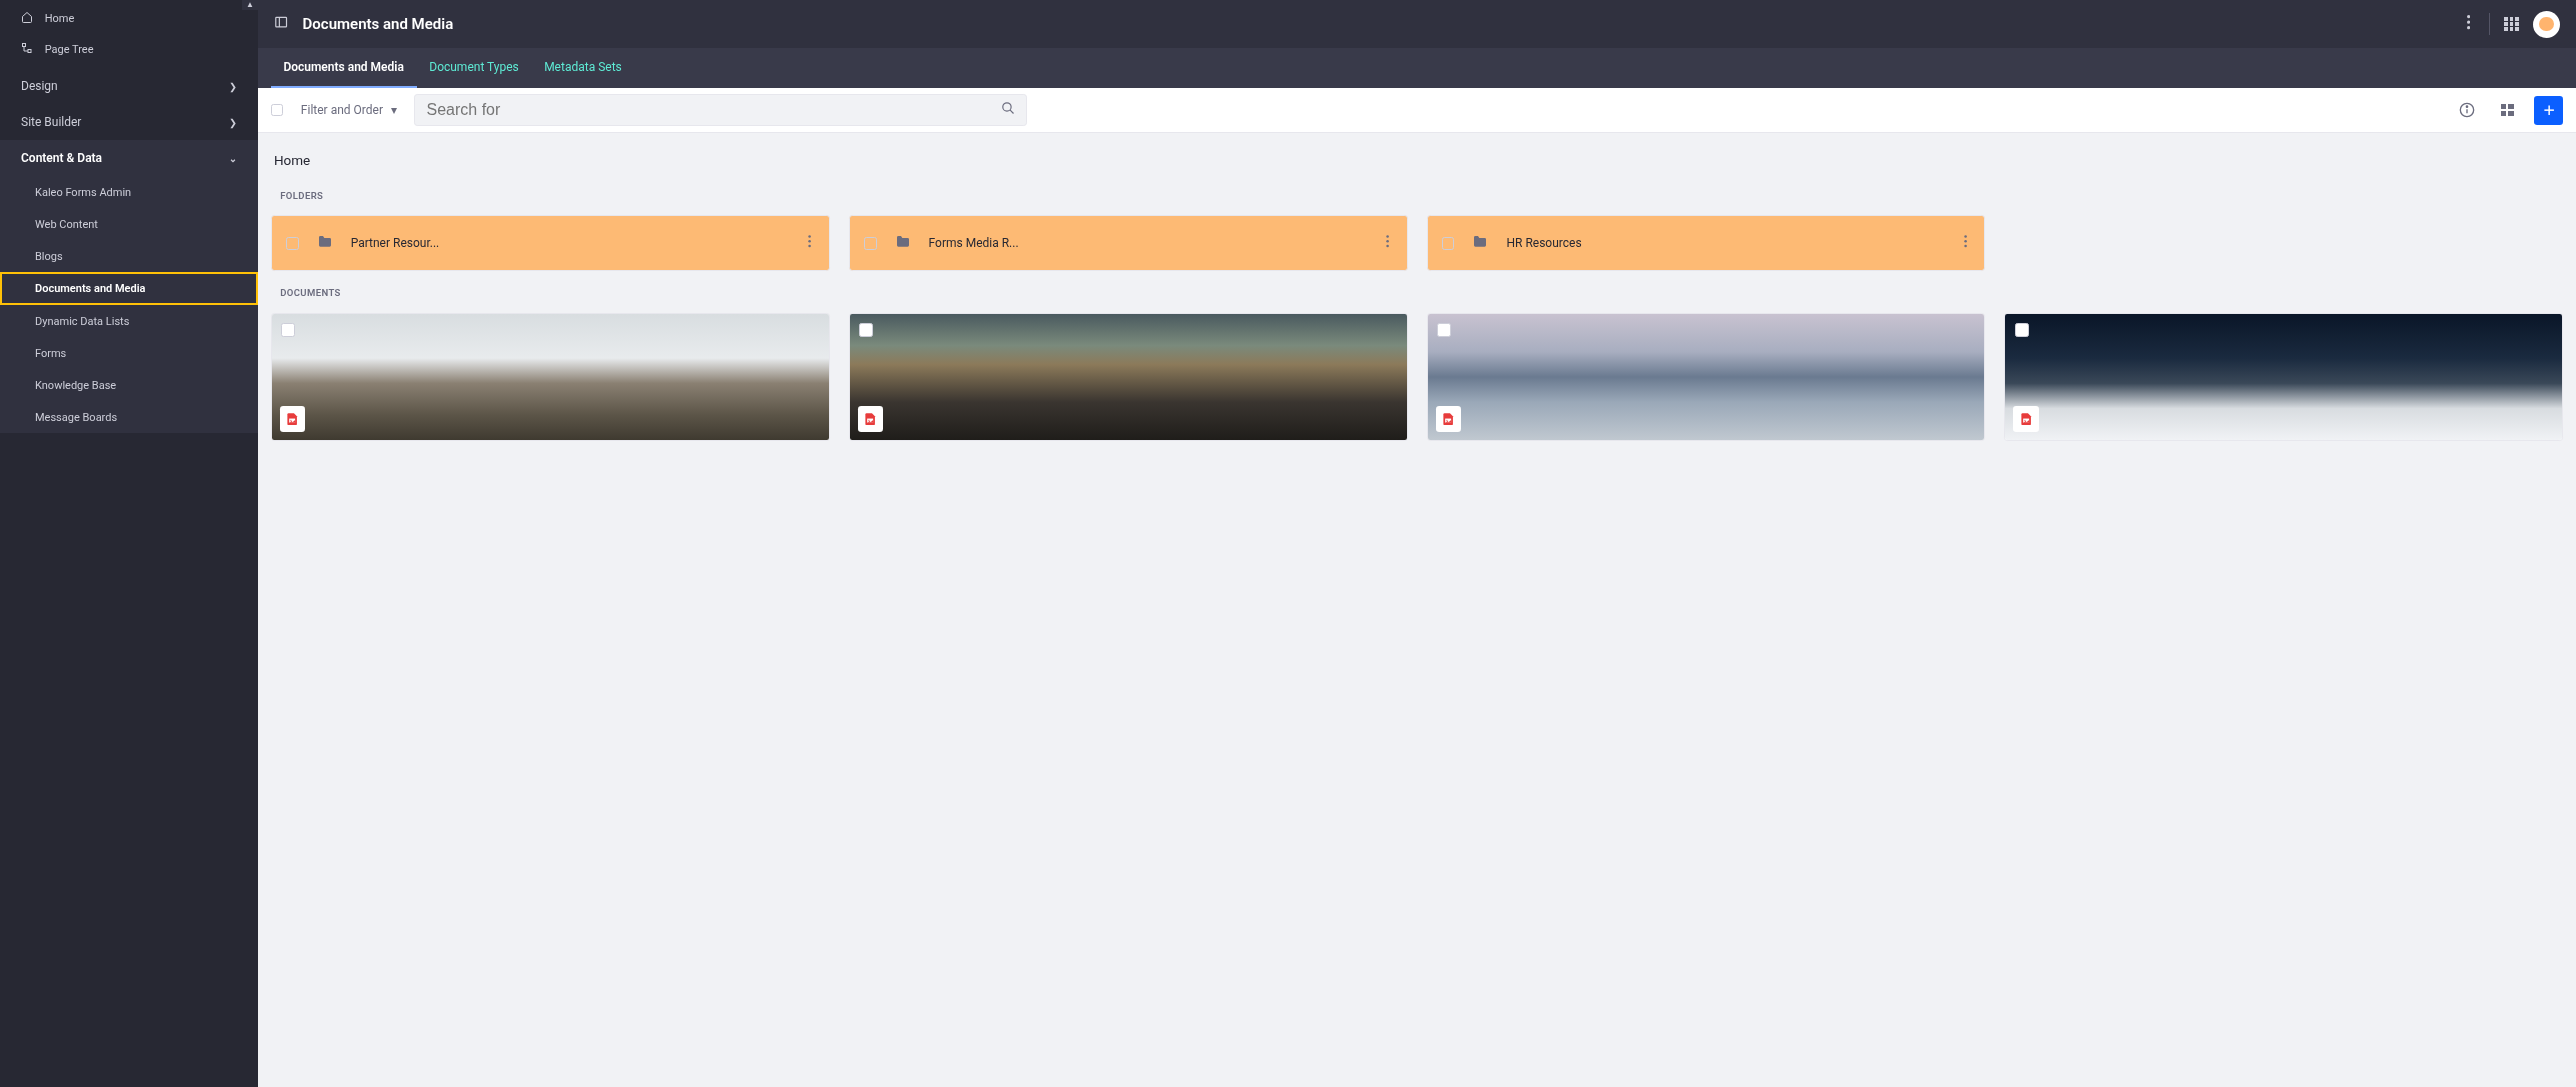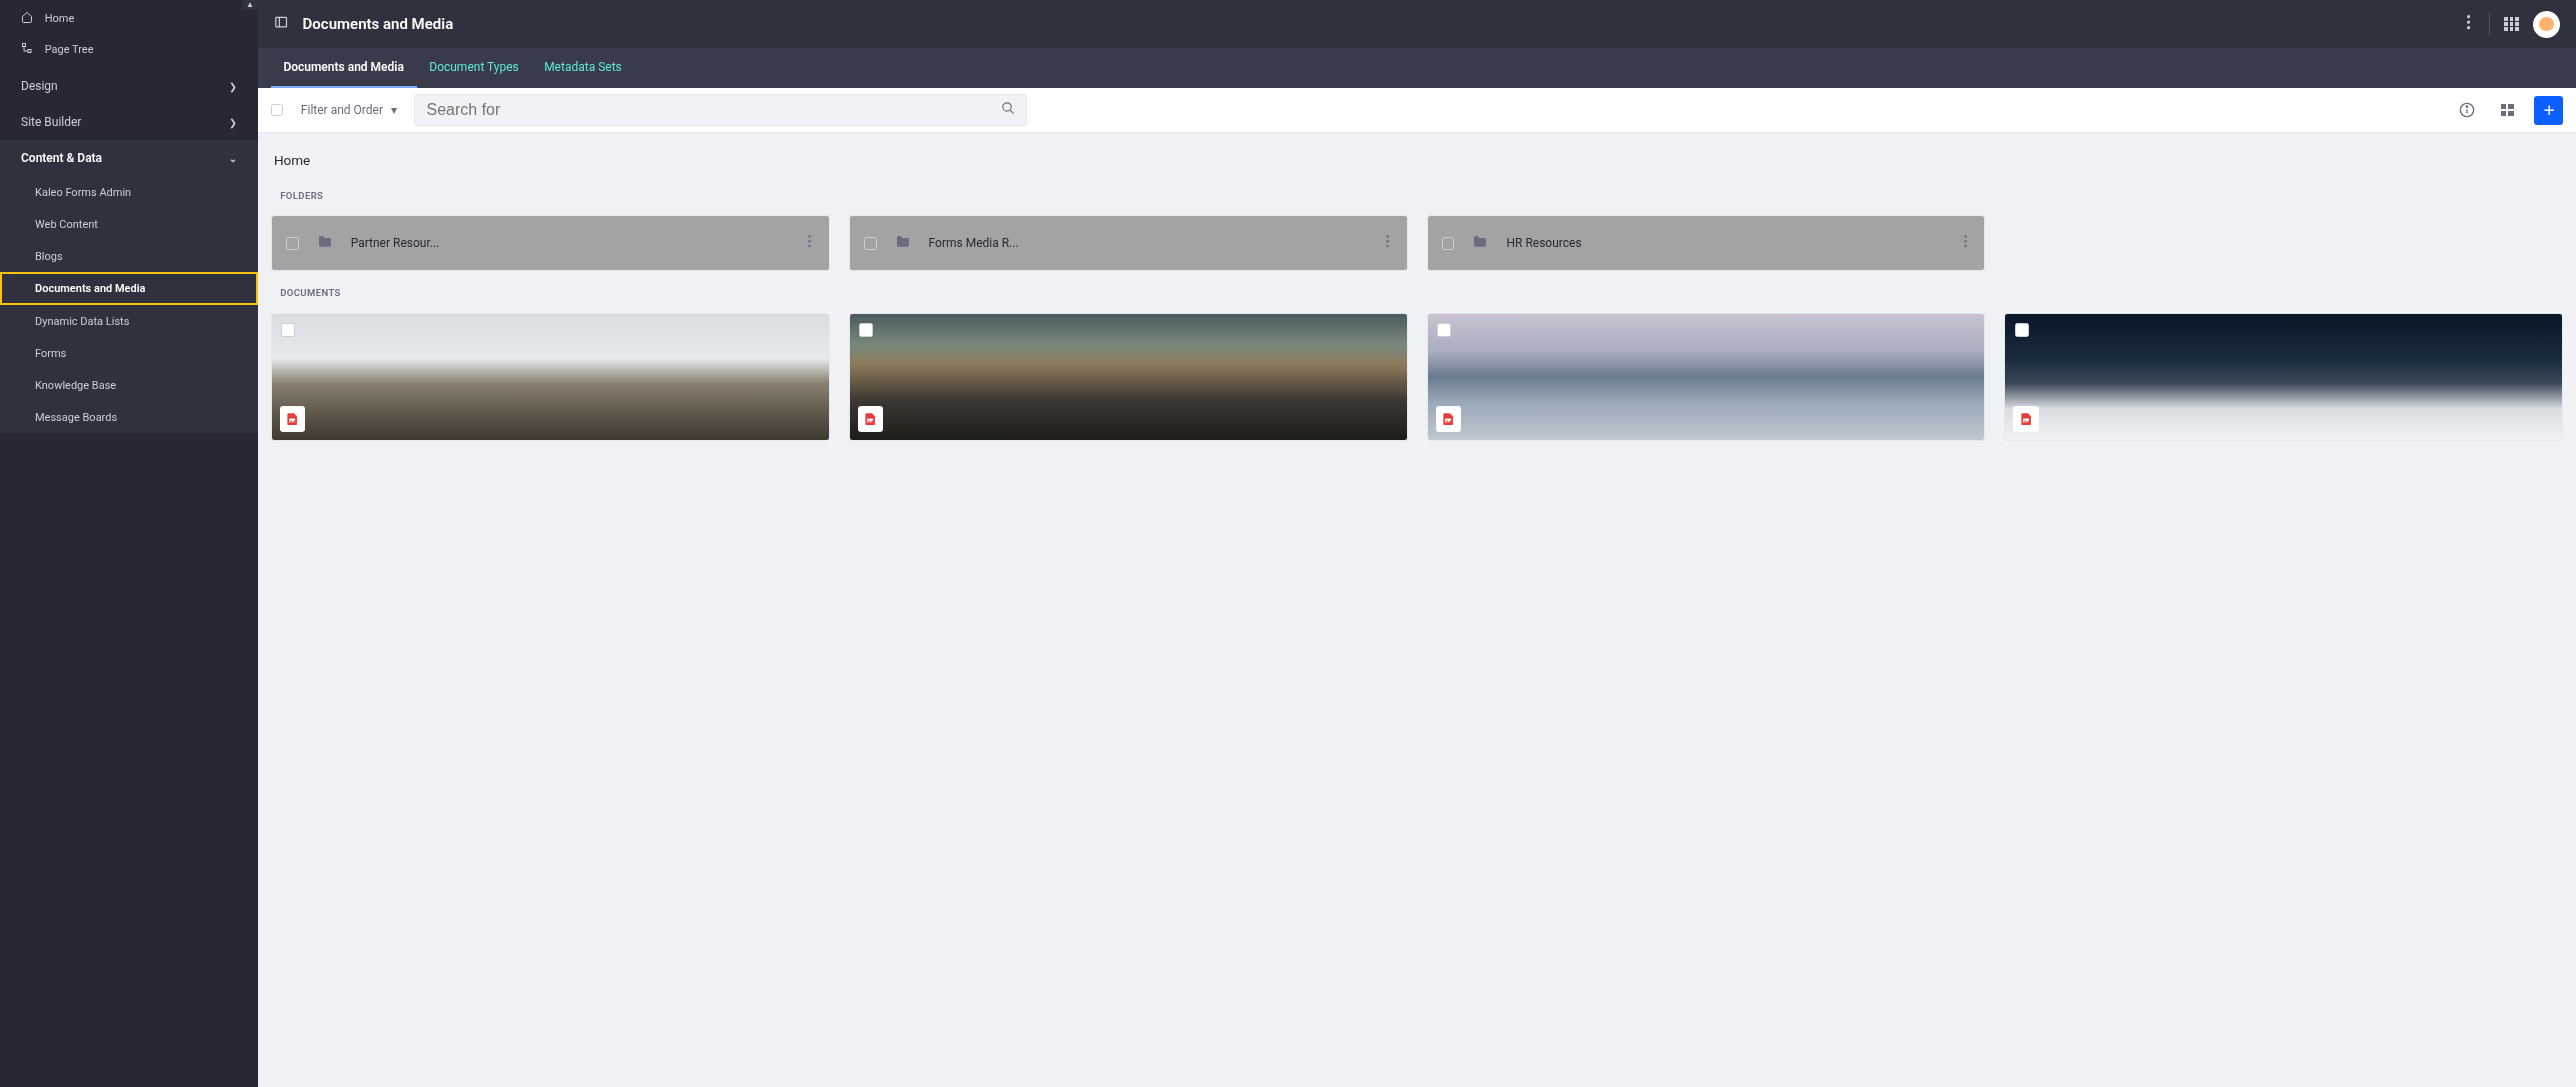--- a/index.html
+++ b/index.html
@@ -59,21 +59,21 @@
   .cards-grid { width: 12.7px; height: 12.7px; display: grid; grid-template-columns: 1fr 1fr; grid-template-rows: 1fr 1fr; gap: 1.6px; }
   .cards-grid span { background: #6b6c7e; }
   .add-btn { width: 29px; height: 29px; background: #0b5fff; border-radius: 3.2px; display: flex; align-items: center; justify-content: center; cursor: pointer; }
   .add-btn svg { stroke: #fff; }
 
   .content-scroll { flex: 1; overflow-y: auto; padding: 19px 12.7px; }
   .breadcrumb { font-size: 13.5px; color: #272833; margin-bottom: 22px; padding-left: 3.2px; }
   .section-label { font-size: 9.5px; letter-spacing: 0.4px; color: #6b6c7e; font-weight: 600; margin: 11px 0 14.3px 9.5px; }
 
   .folder-grid { display: grid; grid-template-columns: repeat(4, 1fr); gap: 19px; margin-bottom: 16px; }
-  .folder-card { background: #a3a3a3; border: 0.8px solid #e7e7ed; border-radius: 3.2px; height: 56px; display: flex; align-items: center; padding: 0 14.3px; gap: 18px; }
+  .folder-card { background: #fdba74; border: 0.8px solid #e7e7ed; border-radius: 3.2px; height: 56px; display: flex; align-items: center; padding: 0 14.3px; gap: 18px; }
   .folder-icon svg { fill: #6b6c7e; }
   .folder-name { flex: 1; font-size: 12px; color: #272833; white-space: nowrap; overflow: hidden; text-overflow: ellipsis; }
   .folder-menu { color: #6b6c7e; cursor: pointer; padding: 3.2px; }
 
   .doc-grid { display: grid; grid-template-columns: repeat(4, 1fr); gap: 19px; }
   .doc-card { background: #fff; border: 0.8px solid #e7e7ed; border-radius: 3.2px; overflow: hidden; }
   .doc-thumb { height: 126px; position: relative; background-size: cover; background-position: center; }
   .doc-check { position: absolute; top: 9.5px; left: 9.5px; width: 14.3px; height: 14.3px; background: #fff; border: 0.8px solid #cdced9; border-radius: 2.4px; cursor: pointer; }
   .doc-type-badge { position: absolute; bottom: 8px; left: 8px; width: 25.5px; height: 25.5px; background: #fff; border-radius: 3.2px; display: flex; align-items: center; justify-content: center; }
   .doc-type-badge svg { fill: #e73c3c; }

